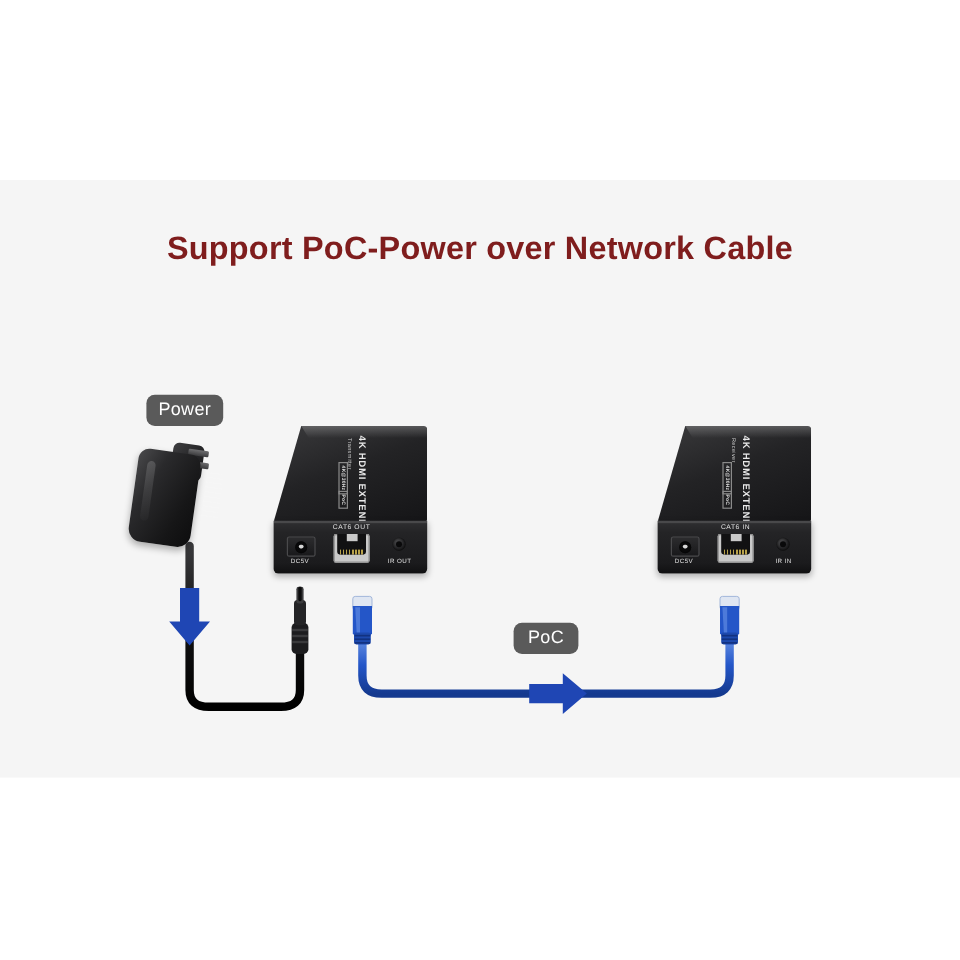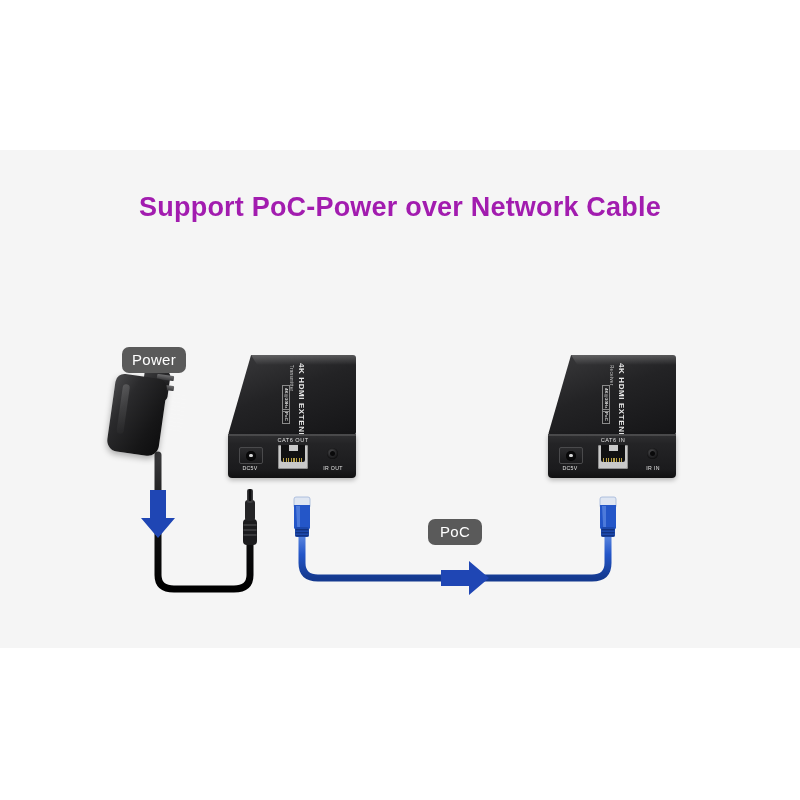--- a/index.html
+++ b/index.html
@@ -30,21 +30,21 @@
   }
   
   .title {
     position: absolute;
     left: 0;
     top: 192px;
     width: 800px;
     text-align: center;
     font-size: 27px;
     font-weight: bold;
-    color: #a21caf;
+    color: #7f1d1d;
     letter-spacing: 0.2px;
     white-space: nowrap;
   }
   .subtitle {
     position: absolute;
     left: 0;
     top: 236px;
     width: 800px;
     text-align: center;
     font-size: 14.5px;
@@ -57,21 +57,21 @@
     position: absolute;
     background: #5a5a5a;
     color: #ffffff;
     border-radius: 7px;
     font-size: 15px;
     text-align: center;
     line-height: 26px;
     height: 26px;
     letter-spacing: 0.3px;
   }
-  .pill-power { left: 122px; top: 347px; width: 64px; }
+  .pill-power { left: 122px; top: 329px; width: 64px; }
   .pill-poc   { left: 428px; top: 519px; width: 54px; }
 
   
   .device { position: absolute; }
 
   
   .dev-top {
     position: absolute;
     left: 0; top: 0;
     width: 128px; height: 80px;

